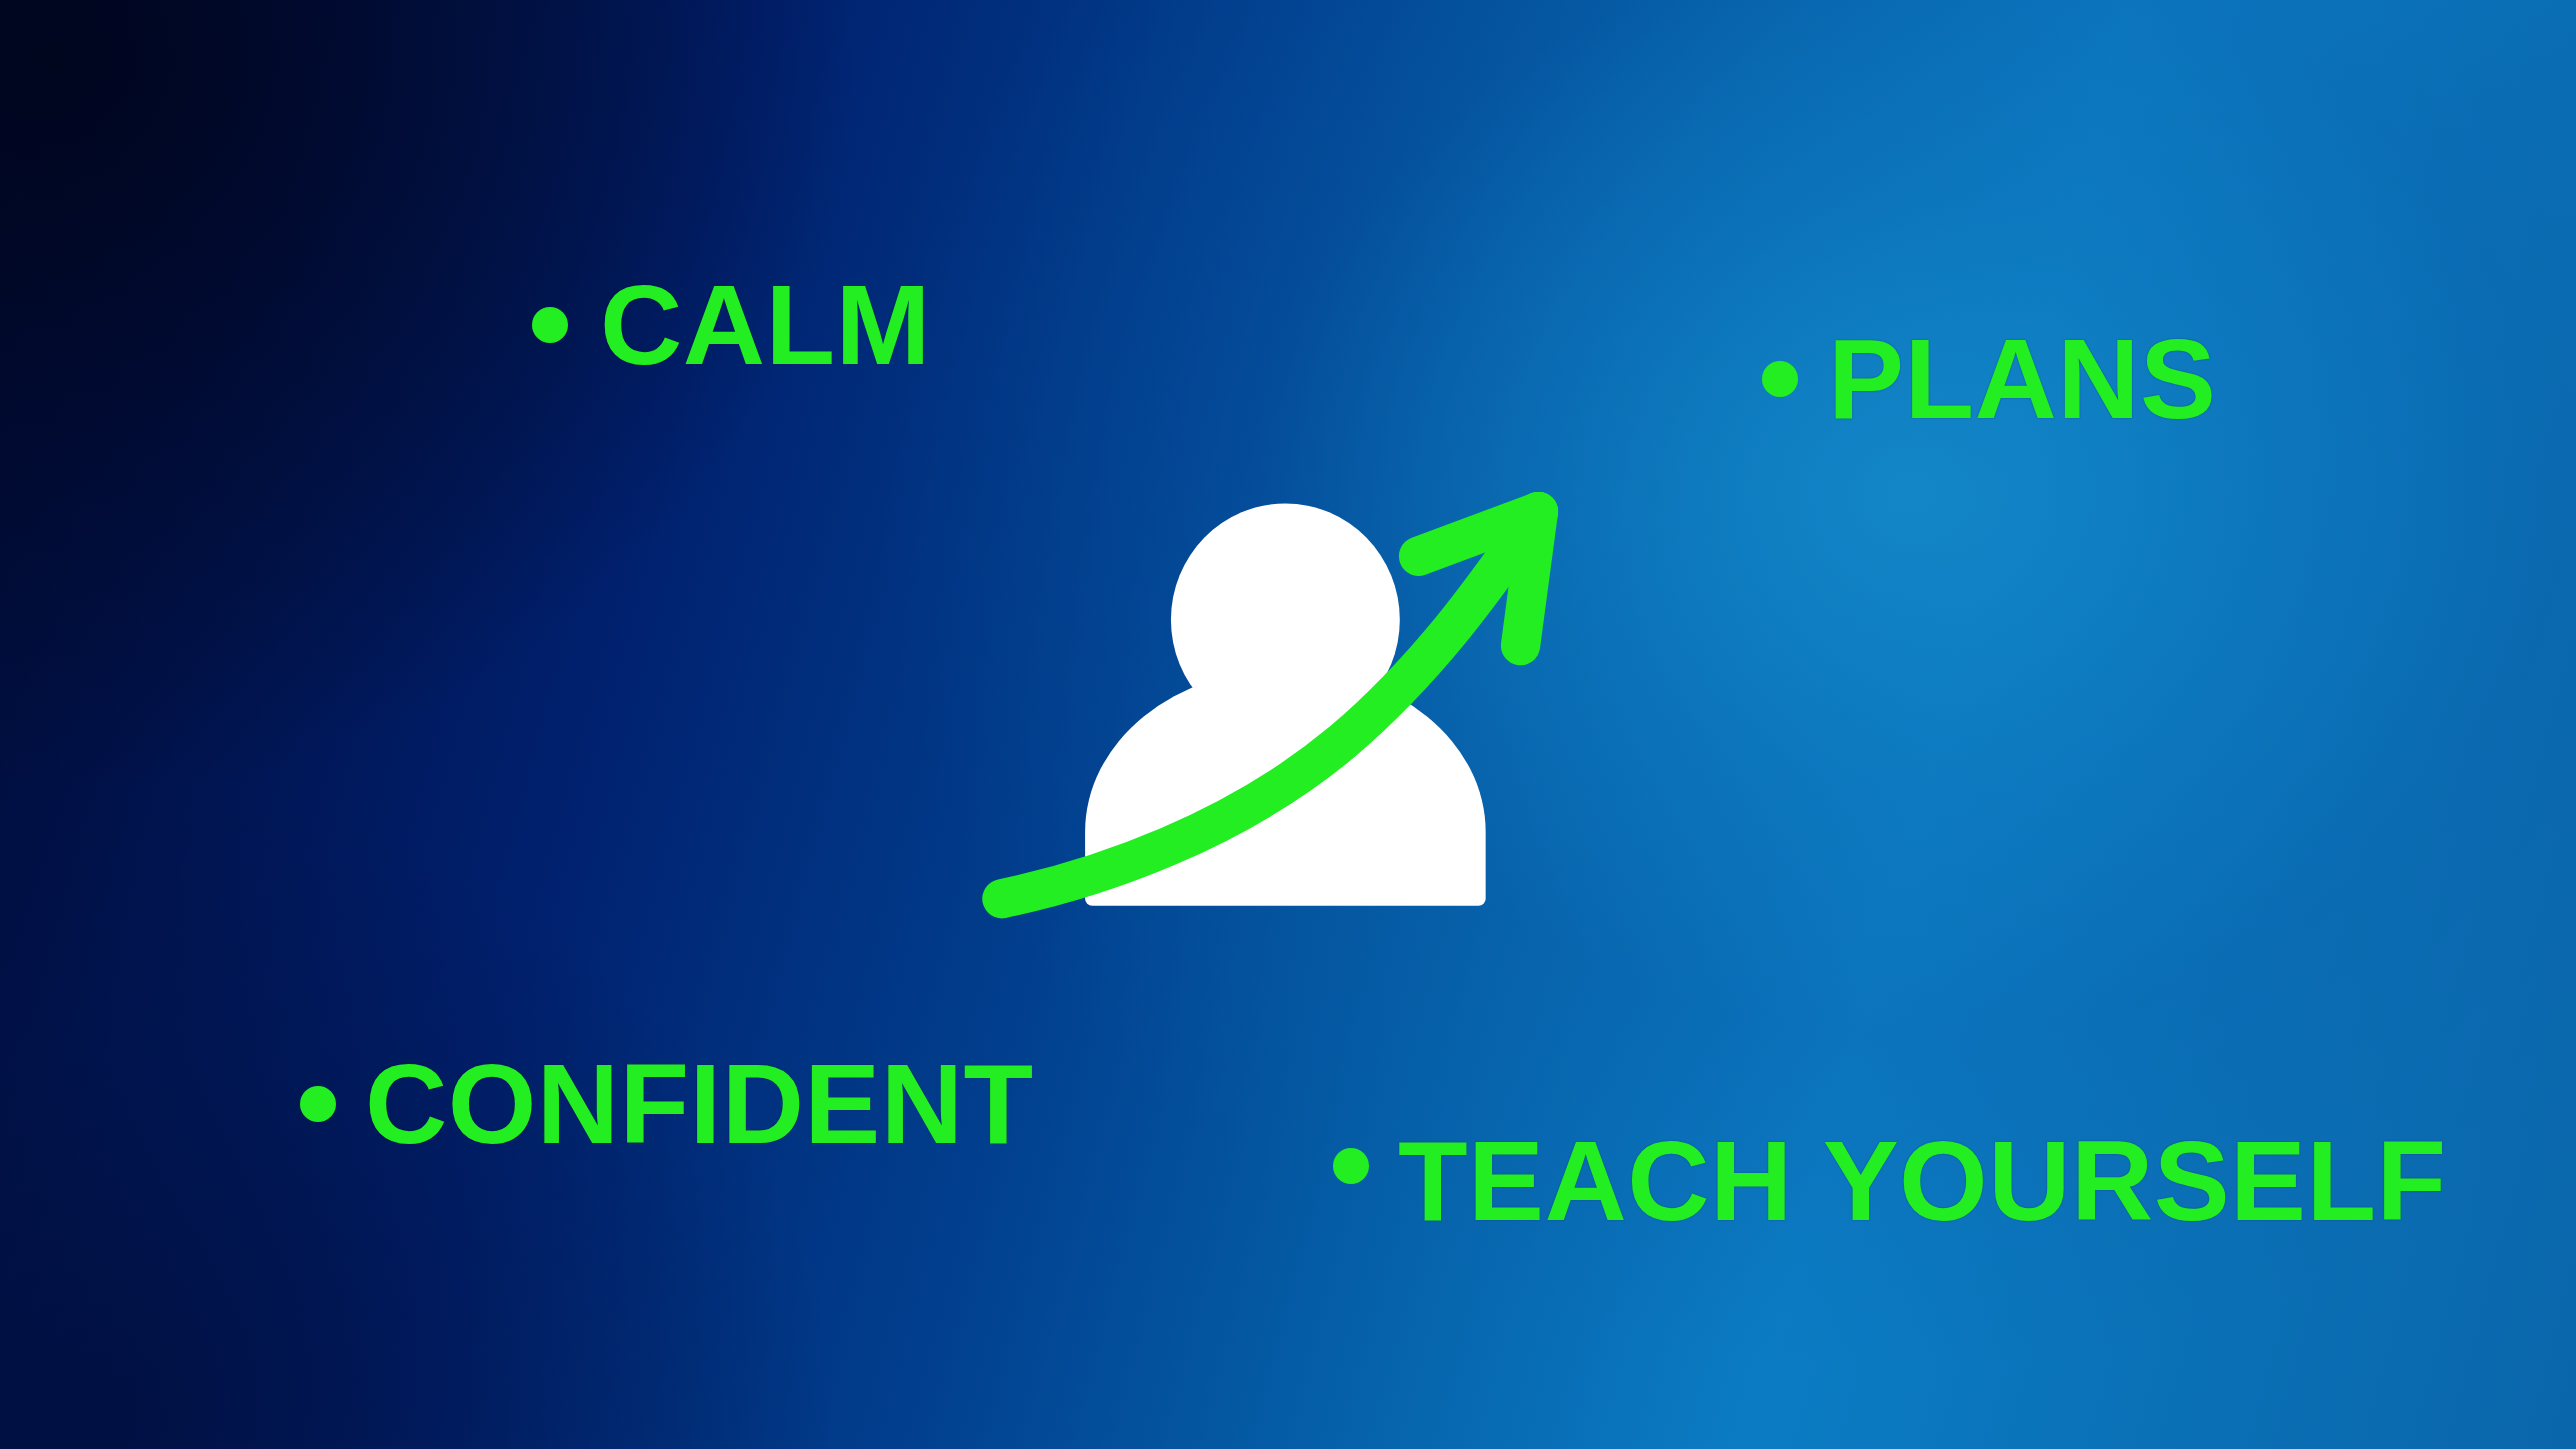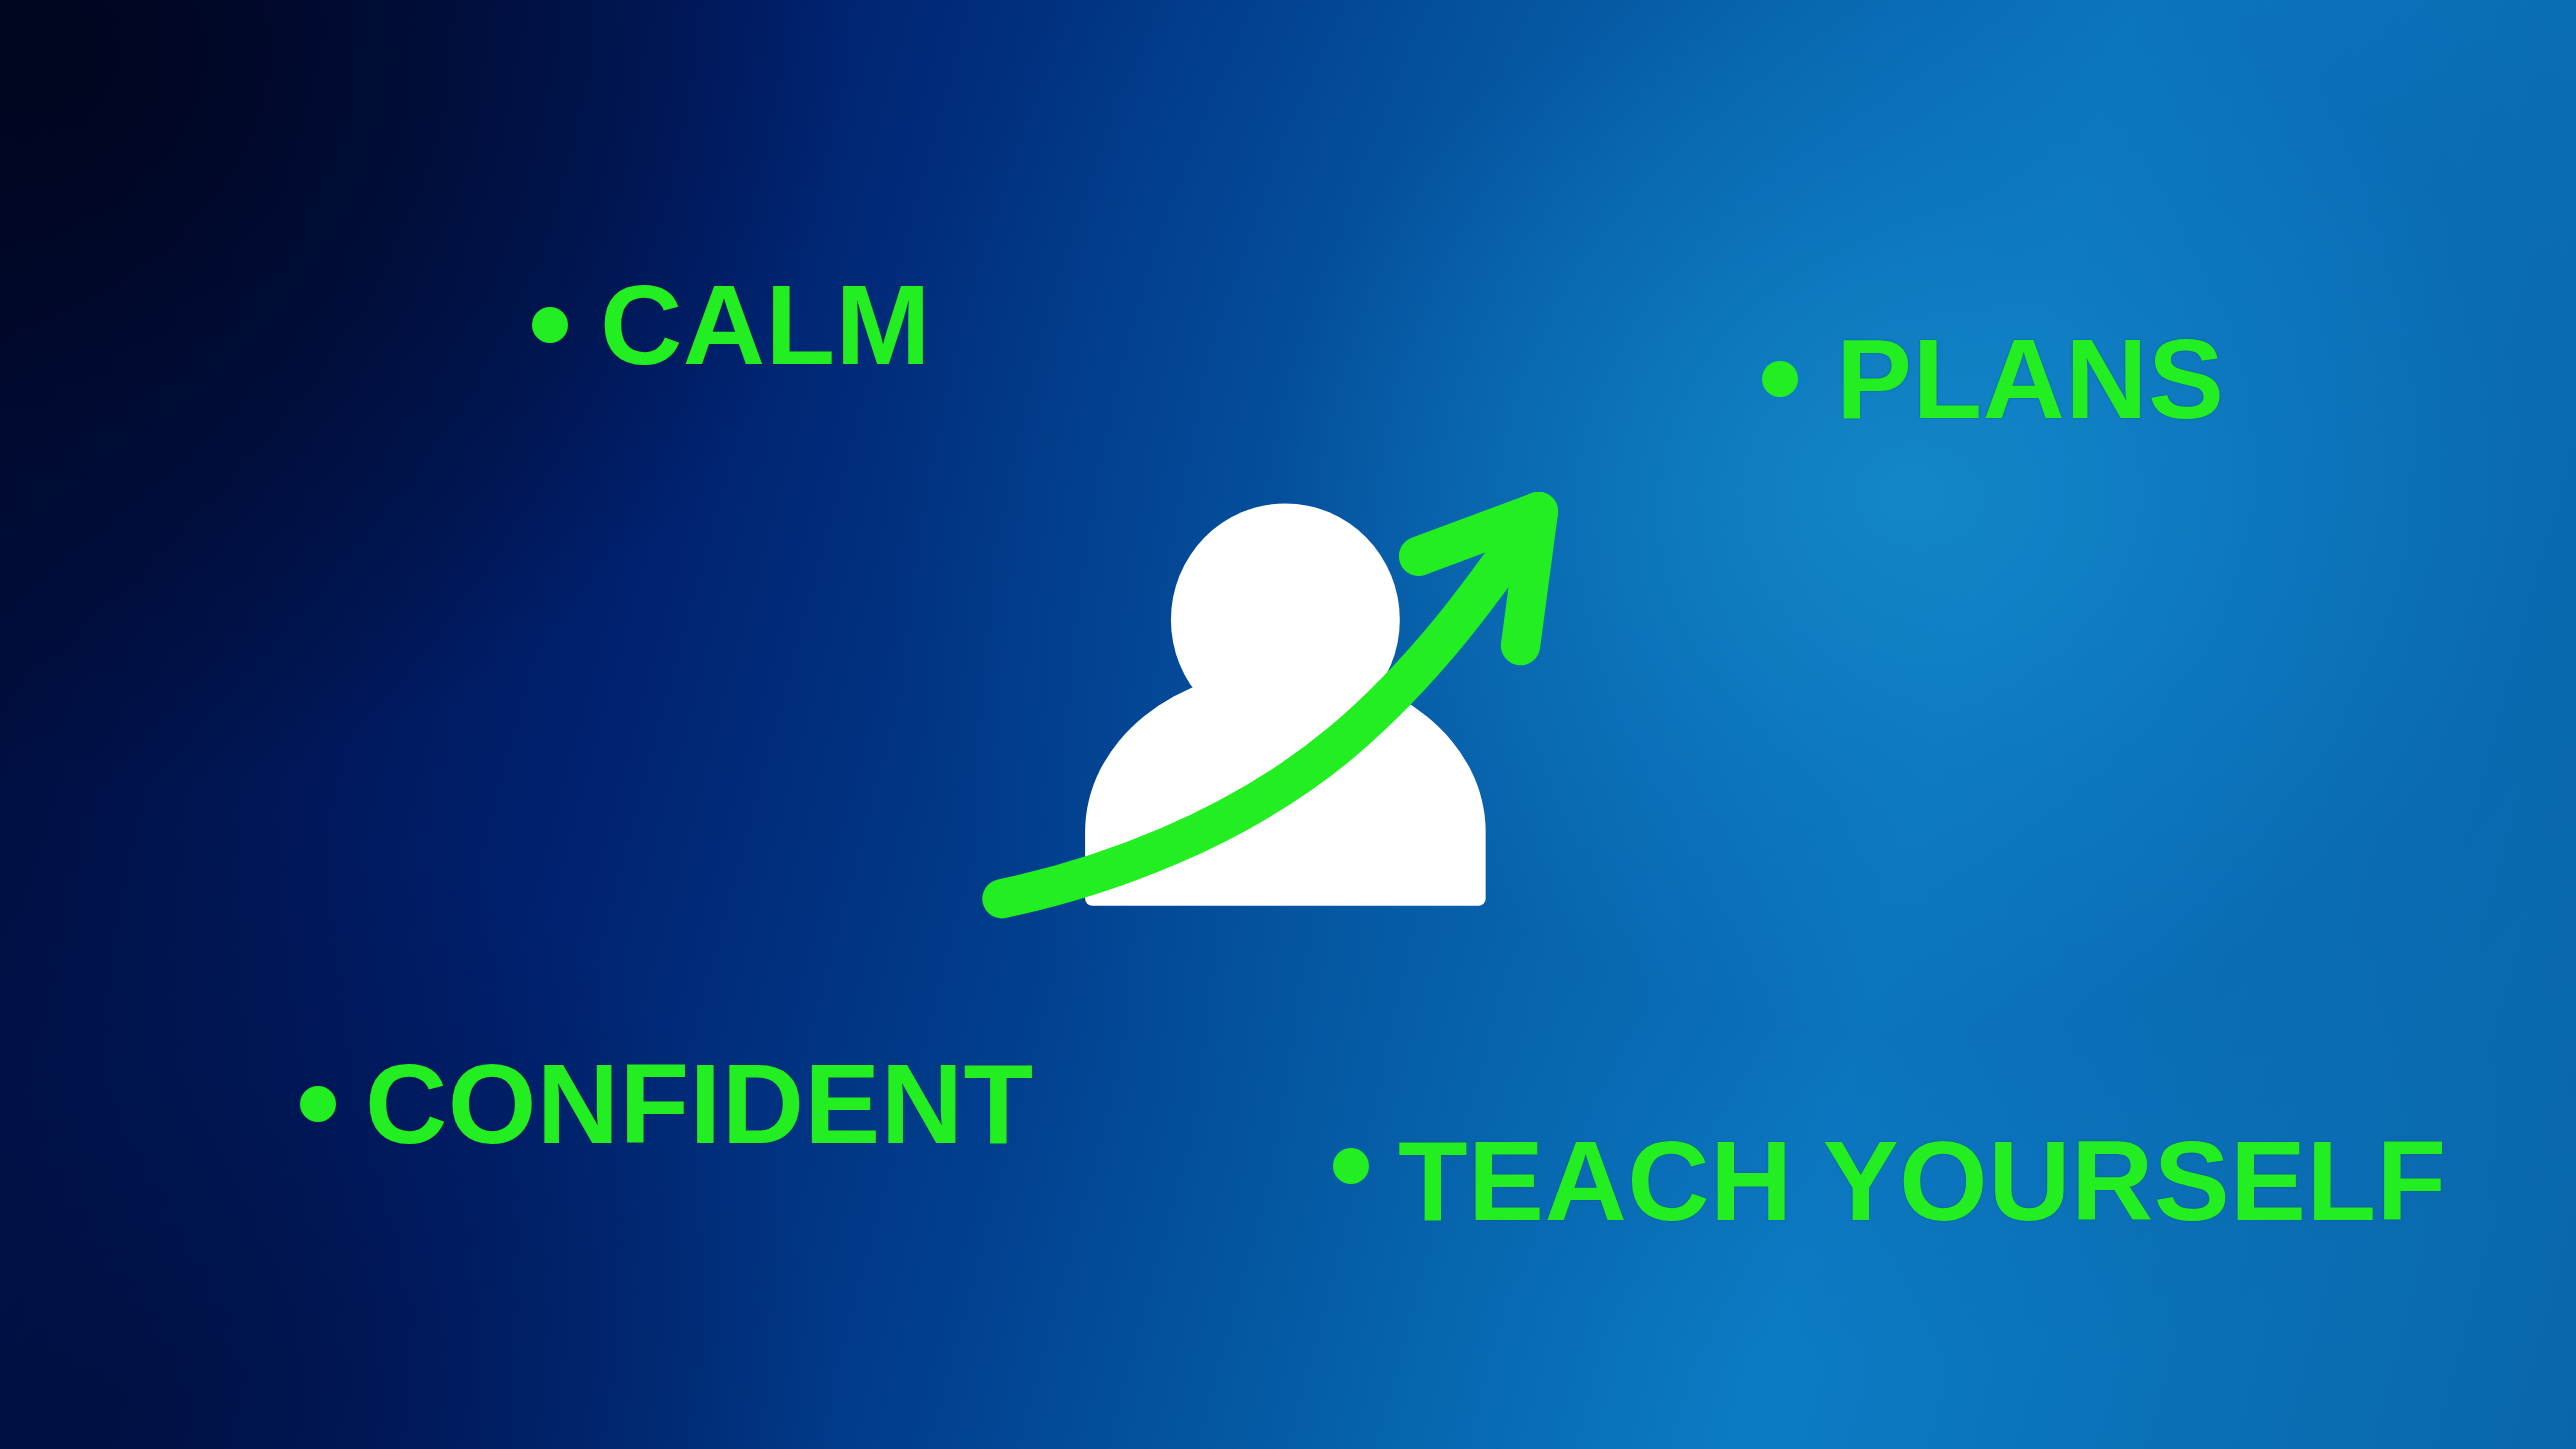--- a/index.html
+++ b/index.html
@@ -106,21 +106,21 @@
   <div class="bg-layer bg-darkcorner"></div>
   <div class="bg-layer bg-darkbottomleft"></div>
 
   <div class="bullet-item" id="item-calm">
     <span class="bullet-dot" style="width:36px;height:36px;background:#22EE22;margin-right:32px;"></span>
     <span class="bullet-label" style="font-size:114px;color:#22EE22;">CALM</span>
   </div>
 
   <div class="bullet-item" id="item-plans">
     <span class="bullet-dot" style="width:36px;height:36px;background:#22EE22;margin-right:30px;"></span>
-    <span class="bullet-label" style="font-size:114px;color:#22EE22;margin-left:8px;">PLANS</span>
+    <span class="bullet-label" style="font-size:114px;color:#22EE22;">PLANS</span>
   </div>
 
   <div class="bullet-item" id="item-confident">
     <span class="bullet-dot" style="width:36px;height:36px;background:#22EE22;margin-right:29px;"></span>
     <span class="bullet-label" style="font-size:114px;color:#22EE22;">CONFIDENT</span>
   </div>
 
   <div class="bullet-item" id="item-teach-yourself">
     <span class="bullet-dot" style="width:36px;height:36px;background:#22EE22;margin-right:29px;"></span>
     <span class="bullet-label" style="font-size:114px;color:#22EE22;margin-top:31px;">TEACH YOURSELF</span>

